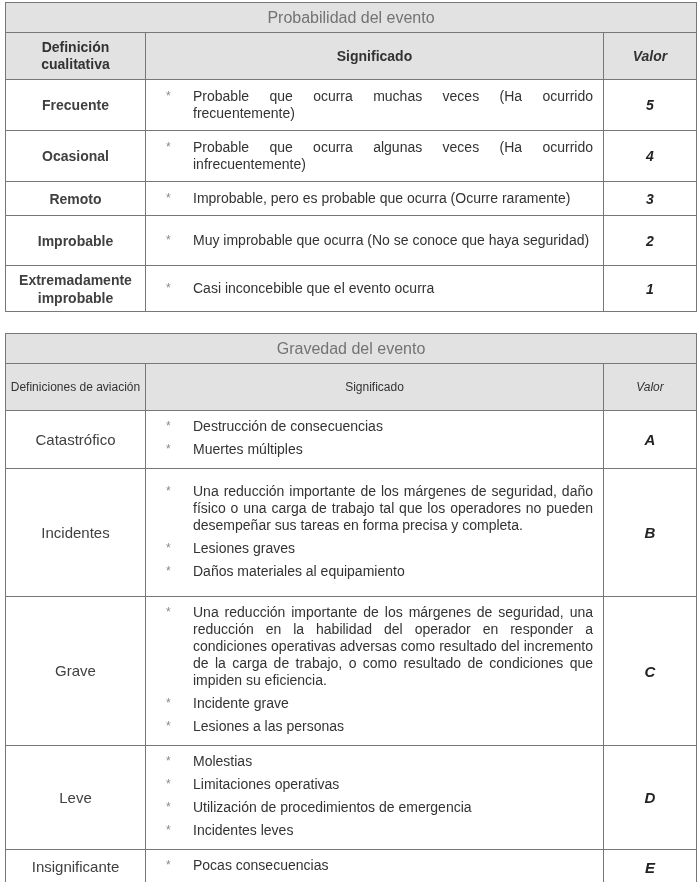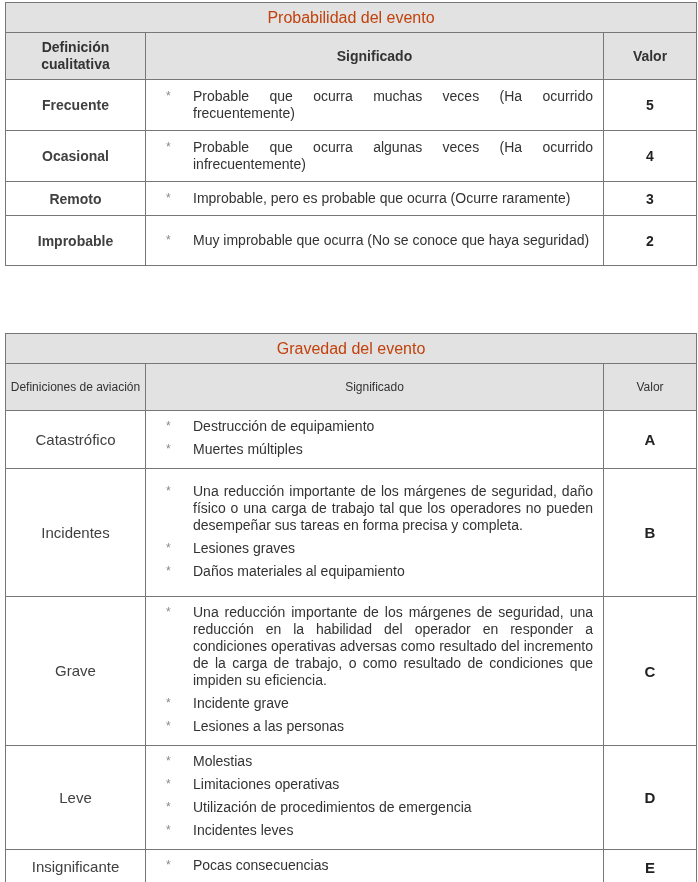--- a/index.html
+++ b/index.html
@@ -12,34 +12,34 @@
       border-collapse: collapse; table-layout: fixed;
     }
     #t1 { top: 2px; }
     #t2 { top: 333px; }
     td, th { border: 1px solid #777; padding: 0; vertical-align: middle; }
     col.c1 { width: 140px; }
     col.c2 { width: 458px; }
     col.c3 { width: 93px; }
     .title-row th {
       background: #e2e2e2; font-weight: normal; font-size: 16px; height: 29px;
-      text-align: center; color: #c2410c;
+      text-align: center; color: #737373;
     }
     .head-row th {
       background: #e2e2e2; font-size: 14px; font-weight: bold; text-align: center;
       color: #333; line-height: 17px; height: 46px;
     }
     .head-row th.sig, .head-row th.val { font-weight: bold; }
     #t2 .head-row th { font-weight: normal; font-size: 12px; }
     #t2 .head-row th.def { font-weight: normal; }
     .def {
       text-align: center; font-weight: bold; font-size: 14px; color: #404040; line-height: 18px;
     }
     #t2 .def { font-weight: normal; font-size: 15px; }
-    .val { text-align: center; font-weight: bold; font-size: 14px; }
+    .val { text-align: center; font-weight: bold; font-size: 14px; font-style: italic; }
     #t2 .val { font-size: 15px; }
     .sig-cell { padding: 4px 10px 4px 20px; }
     .item {
       display: flex; align-items: flex-start; font-size: 14px; line-height: 17px;
       color: #333; margin: 4px 0;
     }
     #t2 .item { margin: 3px 0 6px 0; }
     .item .bul { width: 27px; flex: none; color: #888; font-size: 12px; line-height: 17px; }
     .item .txt { flex: 1; text-align: justify; }
   </style>
@@ -96,20 +96,30 @@
       <tr style="height: 50px;">
         <td class="def">Improbable</td>
         <td class="sig-cell">
           <div class="item">
             <span class="bul">*</span>
             <span class="txt">Muy improbable que ocurra (No se conoce que haya seguridad)</span>
           </div>
         </td>
         <td class="val">2</td>
       </tr>
+      <tr style="height: 46px;">
+        <td class="def">Extremadamente improbable</td>
+        <td class="sig-cell">
+          <div class="item">
+            <span class="bul">*</span>
+            <span class="txt">Casi inconcebible que el evento ocurra</span>
+          </div>
+        </td>
+        <td class="val">1</td>
+      </tr>
     </tbody>
 </table>
 
 <table id="t2">
   <colgroup>
       <col class="c1">
       <col class="c2">
       <col class="c3">
     </colgroup>
   <tbody>
@@ -121,21 +131,21 @@
     <th class="sig">Significado</th>
     <th class="val">Valor</th>
   </tr>
   </tbody>
     <tbody id="t2-body">
       <tr style="height: 56px;">
         <td class="def">Catastrófico</td>
         <td class="sig-cell">
           <div class="item">
             <span class="bul">*</span>
-            <span class="txt">Destrucción de equipamiento</span>
+            <span class="txt">Destrucción de consecuencias</span>
           </div>
           <div class="item">
             <span class="bul">*</span>
             <span class="txt">Muertes múltiples</span>
           </div>
         </td>
         <td class="val">A</td>
       </tr>
       <tr style="height: 128px;">
         <td class="def">Incidentes</td>

